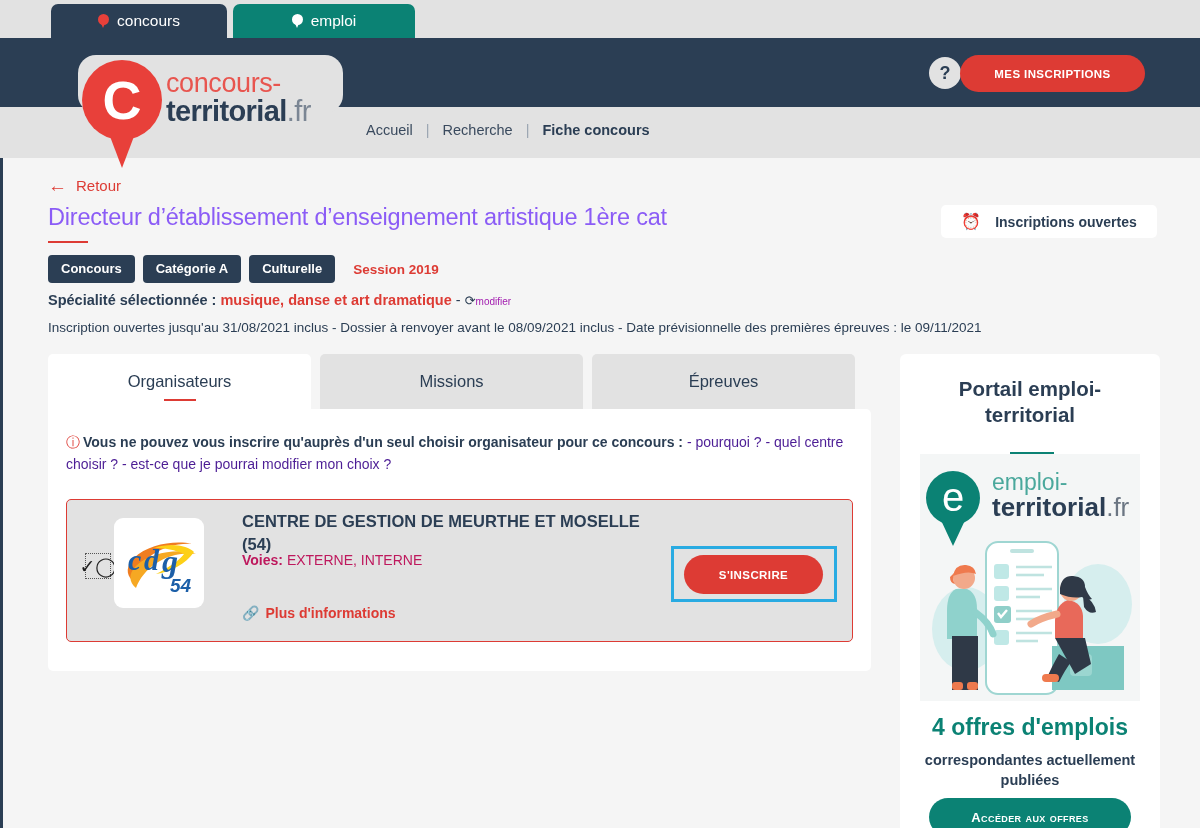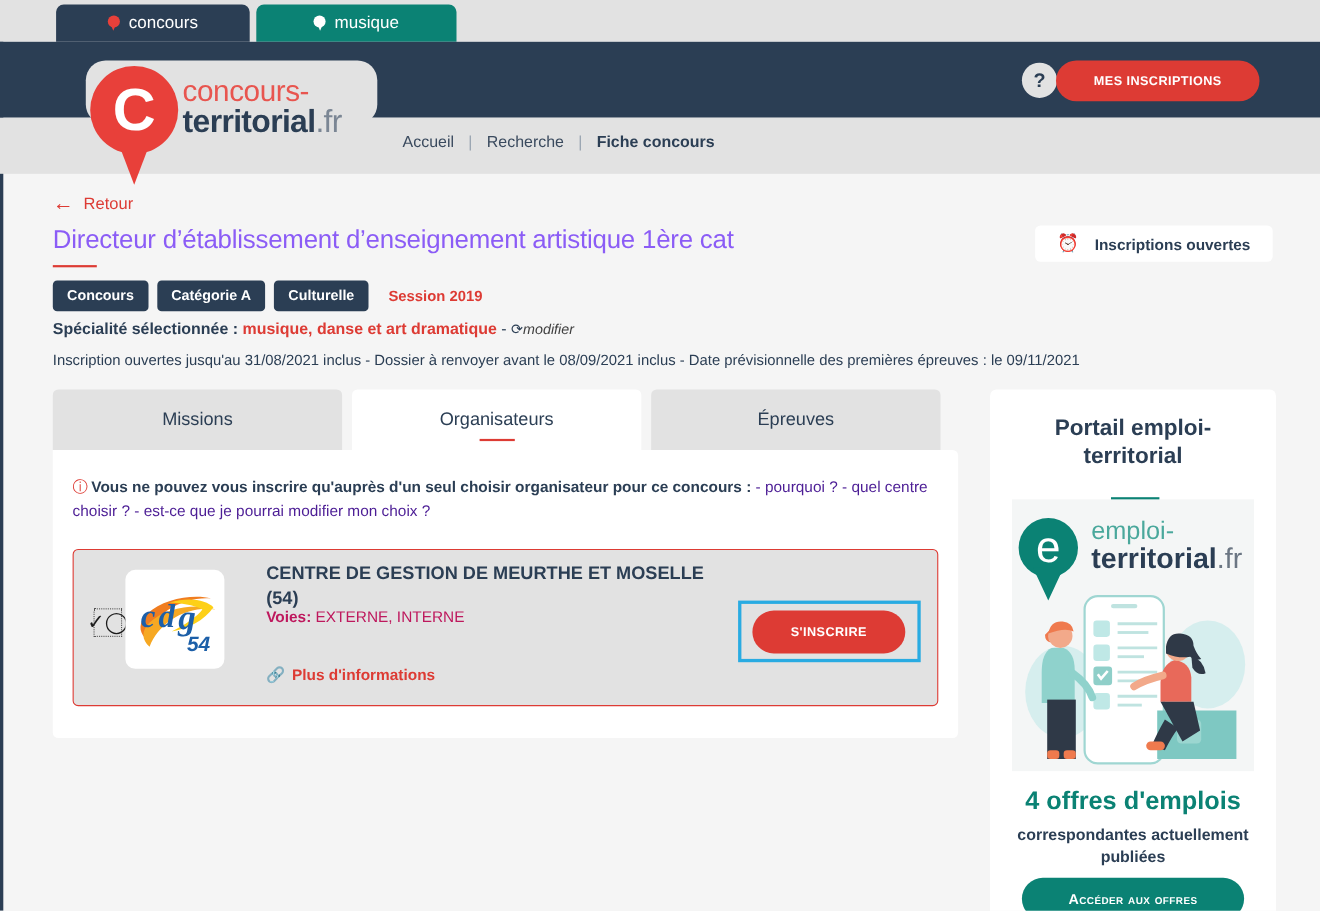--- a/index.html
+++ b/index.html
@@ -112,21 +112,21 @@
   .chips { position: absolute; left: 48px; top: 255px; display: flex; align-items: center; gap: 8px; }
   .chip {
     background: #2b3e54; color: #fff; font-size: 13px; font-weight: bold;
     padding: 6px 13px 7px; border-radius: 4px;
   }
   .session { color: #dd3b34; font-size: 13.5px; font-weight: bold; margin-left: 10px; }
 
   .spec { position: absolute; left: 48px; top: 292px; font-size: 14.5px; color: #2b3e54; white-space: nowrap; }
   .spec .lbl { font-weight: bold; }
   .spec .val { color: #dd3b34; font-weight: bold; }
-  .spec .modif { color: #404040; font-size: 13px; cursor: pointer; font-style: italic; }
+  .spec .modif { color: #a21caf; font-size: 10px; cursor: pointer; }
   .spec .refresh { font-size: 13px; }
 
   .datesline { position: absolute; left: 48px; top: 320px; font-size: 13.5px; color: #2b3e54; white-space: nowrap; }
 
   .status-badge {
     position: absolute; left: 941px; top: 205px; width: 216px; height: 33px;
     background: #fff; border-radius: 5px;
     display: flex; align-items: center; justify-content: center; gap: 14px;
   }
   .status-badge .clock { color: #dd3b34; font-size: 16px; line-height: 1; }
@@ -228,21 +228,21 @@
 
   <div class="left-edge"></div>
 
   <div class="tabstrip">
     <div class="sitetab" id="tab-concours">
       <span class="pin"></span>
       <span>concours</span>
     </div>
     <div class="sitetab" id="tab-emploi">
       <span class="pin"></span>
-      <span>musique</span>
+      <span>emploi</span>
     </div>
   </div>
 
   <div class="header"></div>
 
   <div class="crumbband"></div>
 
   <div class="logo-plate"></div>
   <div class="logo-wrap">
     <div class="logo-pin">
@@ -290,27 +290,27 @@
   </div>
 
   <div class="datesline">Inscription ouvertes jusqu'au 31/08/2021 inclus - Dossier à renvoyer avant le 08/09/2021 inclus - Date prévisionnelle des premières épreuves : le 09/11/2021</div>
 
   <div class="status-badge">
     <span class="clock">⏰</span>
     <span class="txt">Inscriptions ouvertes</span>
   </div>
 
   <div class="tabs-row">
-    <div class="ctab">
-      <span>Missions</span>
-
-    </div>
     <div class="ctab active">
       <span>Organisateurs</span>
       <span class="u"></span>
+    </div>
+    <div class="ctab">
+      <span>Missions</span>
+
     </div>
     <div class="ctab">
       <span>Épreuves</span>
 
     </div>
   </div>
 
   <div class="panel">
 
     <div class="notice">

